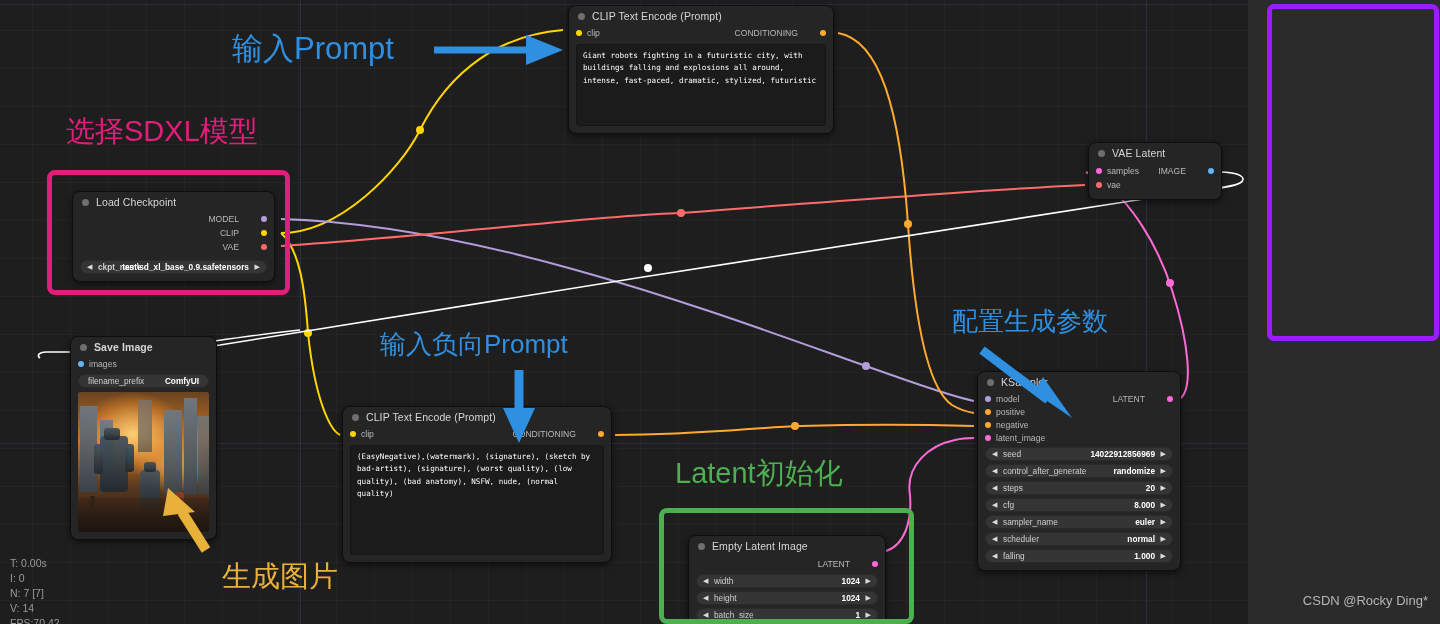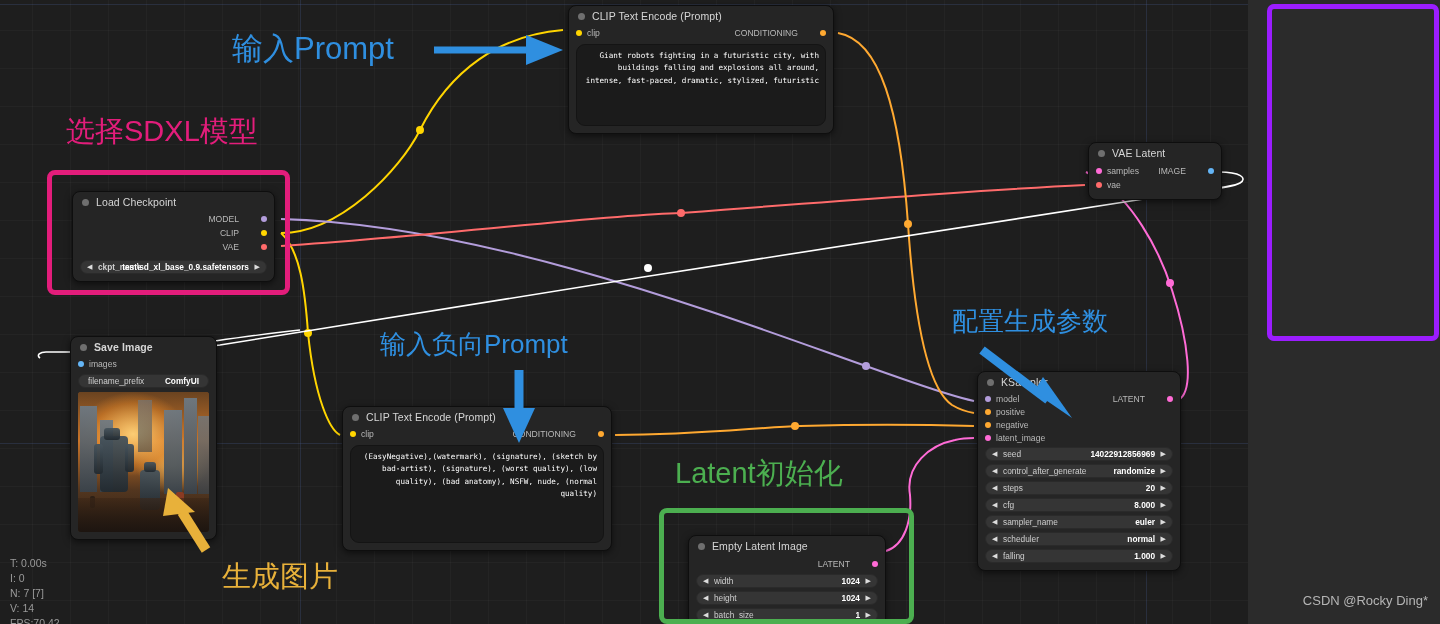--- a/index.html
+++ b/index.html
@@ -60,26 +60,25 @@
   }
   .widget .arrow-l { position:absolute; left:6px; font-size:7px; color:#ddd; }
   .widget .arrow-r { position:absolute; right:6px; font-size:7px; color:#ddd; }
   .widget .w-name { position:absolute; left:17px; color:#cfcfcf; }
   .widget .w-val { position:absolute; right:17px; color:#ffffff; font-weight:bold; }
   .widget.combo .w-name { left: 17px; font-weight: bold; }
   .widget.combo .w-val { right: 17px; }
 
   .textbox {
     margin: 5px 7px 0 7px;
-    background: #1b1b1b; border: 1px solid #141414; border-radius: 9px;
+    background: #1b1b1b; border: 1px solid #141414; border-radius: 3px;
     font-family: "DejaVu Sans Mono", monospace;
     font-size: 7.6px; line-height: 1.62; color: #ffffff;
     padding: 5px 6px;
     overflow: hidden;
-    text-align: right;
   }
 
   
   #node-pos   { left: 568px; top: 5px;   width: 266px; }
   #node-neg   { left: 342px; top: 406px; width: 270px; }
   #node-ckpt  { left: 72px;  top: 191px; width: 203px; }
   #node-vae   { left: 1088px;top: 142px; width: 134px; }
   #node-ks    { left: 977px; top: 371px; width: 204px; }
   #node-latent{ left: 688px; top: 535px; width: 198px; }
   #node-save  { left: 70px;  top: 336px; width: 147px; }
@@ -203,21 +202,21 @@
         <div class="port-row">
           <span class="port-left">
             <span class="port-dot" style="background:#ffd500"></span>
             <span class="port-label">clip</span>
           </span>
           <span class="port-right">
             <span class="port-label">CONDITIONING</span>
             <span class="port-dot" style="background:#ffa931"></span>
           </span>
         </div>
-        <div class="textbox" style="height:98px">(EasyNegative),(watermark), (signature), (sketch by bad-artist), (signature), (worst quality), (low quality), (bad anatomy), NSFW, nude, (normal quality)</div>
+        <div class="textbox" style="height:110px">(EasyNegative),(watermark), (signature), (sketch by bad-artist), (signature), (worst quality), (low quality), (bad anatomy), NSFW, nude, (normal quality)</div>
       </div>
     </div>
 
     <div class="node" id="node-ckpt">
       <div class="node-title">
         <span class="node-dot"></span>
         <span>Load Checkpoint</span>
       </div>
       <div class="node-body">
         <div class="port-row" style="height:14px">

